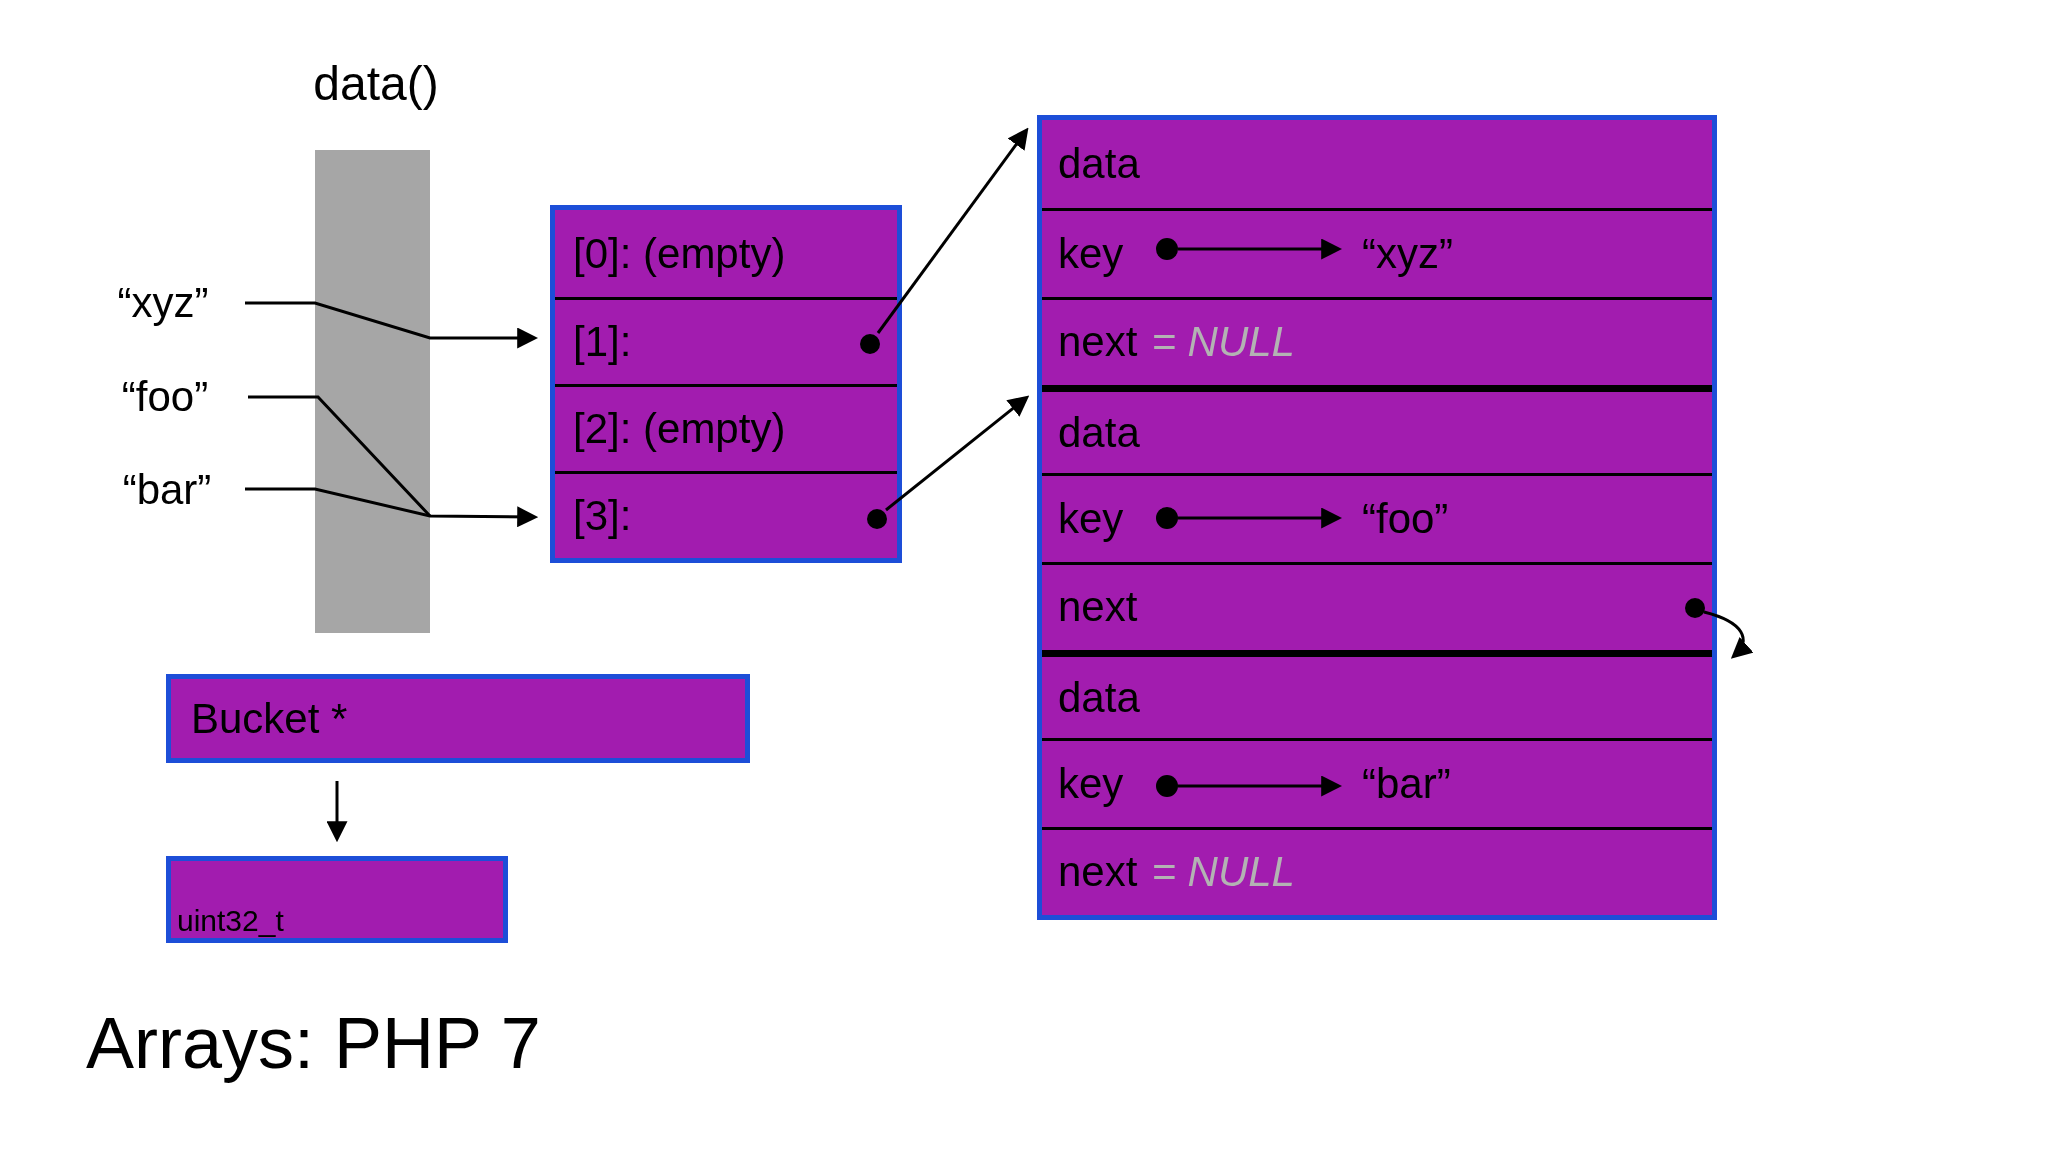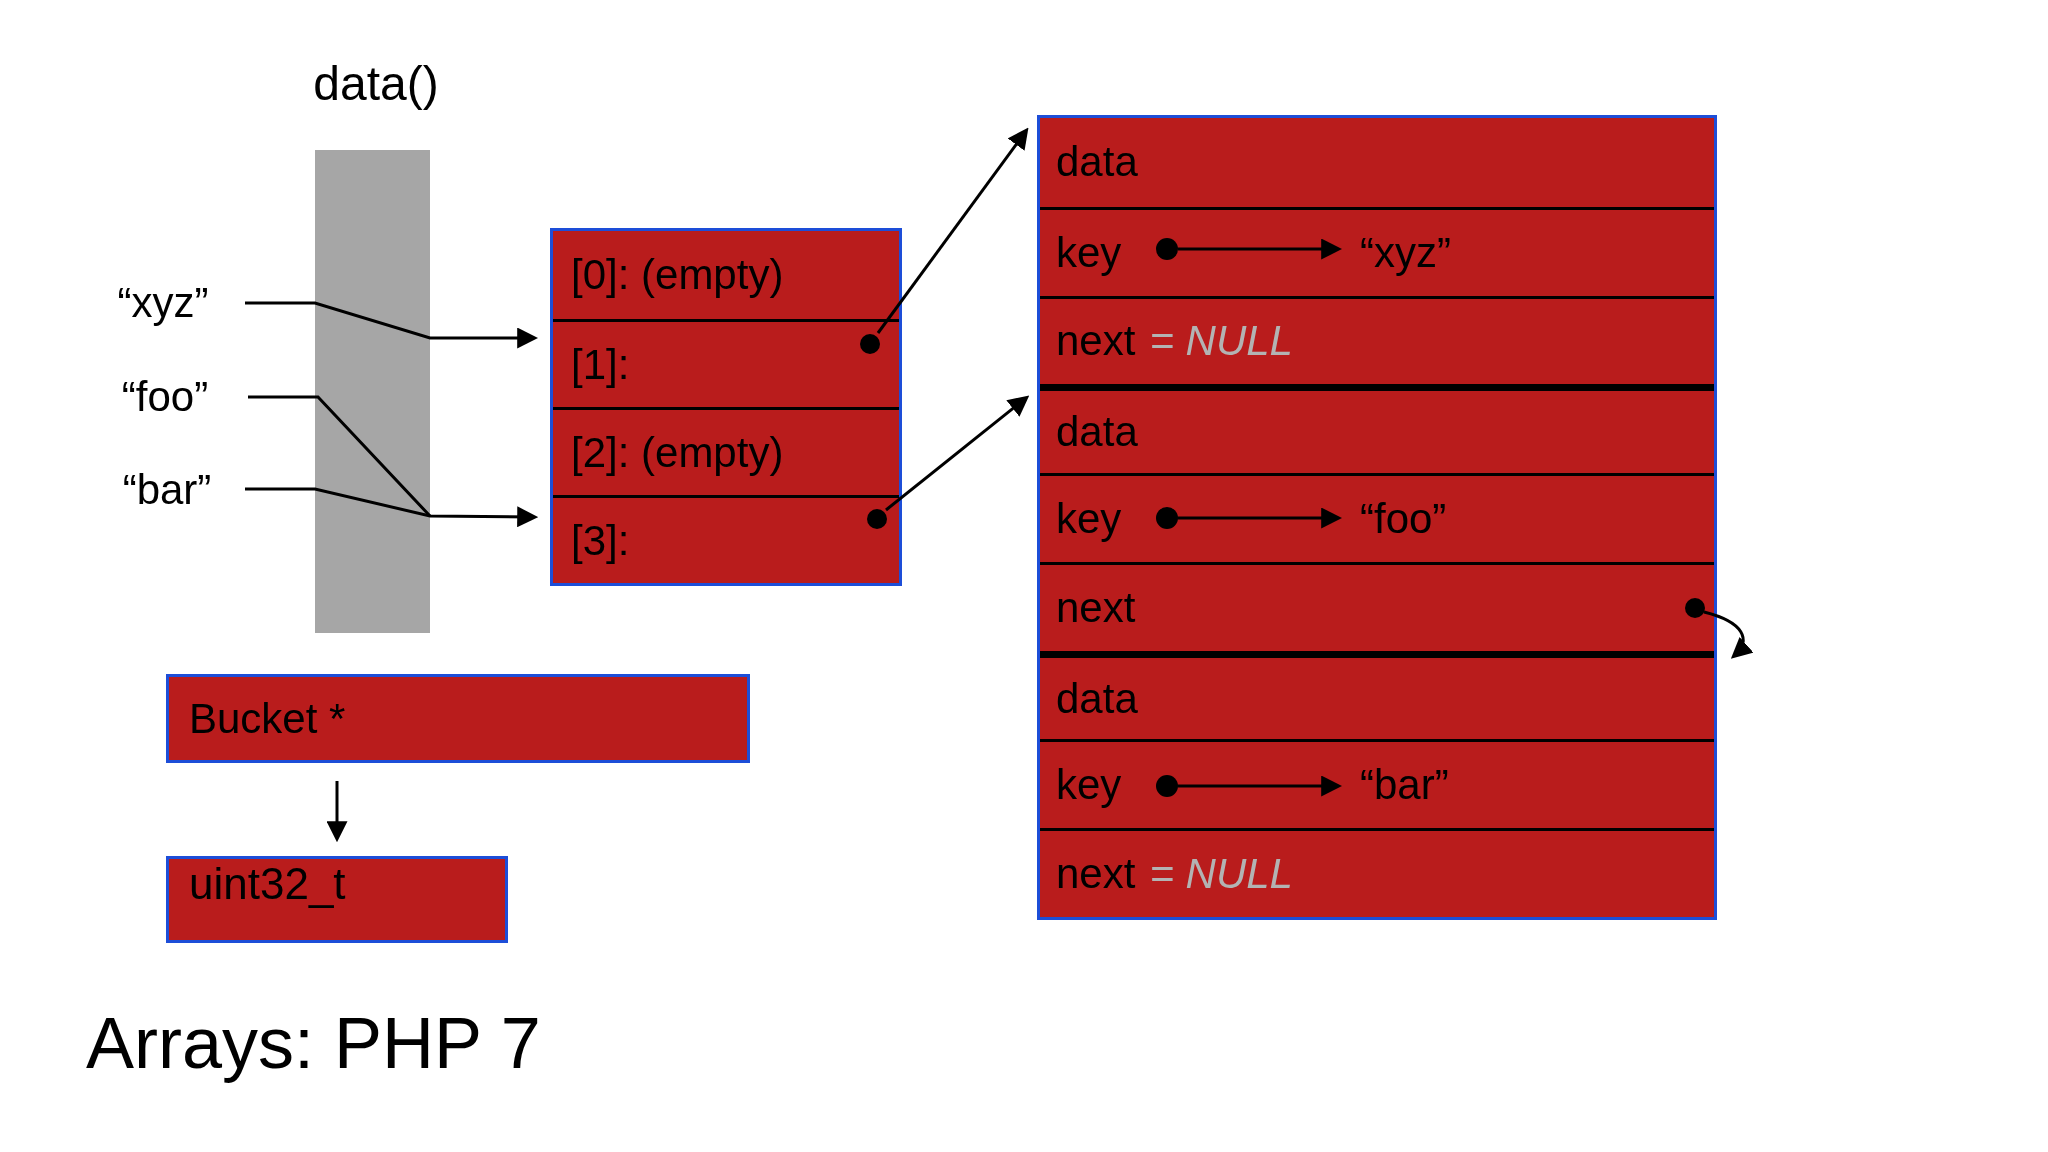--- a/index.html
+++ b/index.html
@@ -8,35 +8,35 @@
     font-family:"Liberation Sans", sans-serif;color:#000;
   }
   .abs{position:absolute;}
   #hash-label{left:276px;top:56px;width:200px;text-align:center;font-size:48px;}
   #hash-bar{left:315px;top:150px;width:115px;height:483px;}
   .key-label{width:170px;height:56px;line-height:56px;text-align:center;font-size:42px;}
   #key-xyz{left:78px;top:275px;}
   #key-foo{left:80px;top:369px;}
   #key-bar{left:82px;top:462px;}
 
-  .box{border:3px solid #1d4ed8;box-sizing:border-box;background:#b91c1c;}
+  .box{border:5px solid #1d4ed8;box-sizing:border-box;background:#a21caf;}
 
-  #slot-table{left:550px;top:205px;width:352px;height:358px;display:grid;grid-template-rows:repeat(4,1fr);margin-top:23px;}
+  #slot-table{left:550px;top:205px;width:352px;height:358px;display:grid;grid-template-rows:repeat(4,1fr);}
   #slot-table .row{display:flex;align-items:center;padding-left:18px;font-size:42px;box-sizing:border-box;}
   #slot-table .row + .row{border-top:3px solid #000;}
 
   #bucket-table{left:1037px;top:115px;width:680px;height:805px;display:grid;grid-template-rows:repeat(9,1fr);}
   #bucket-table .row{position:relative;display:flex;align-items:center;padding-left:16px;font-size:42px;box-sizing:border-box;}
   #bucket-table .row.sep{border-top:3px solid #000;text-align:right;}
   #bucket-table .row.thick{border-top:7px solid #000;}
   .key-value{position:absolute;left:320px;}
   .muted-val{margin-left:14px;font-style:italic;}
 
   #pointer-box{left:166px;top:674px;width:584px;height:89px;display:flex;align-items:center;padding-left:20px;font-size:42px;}
-  #uint-box{left:166px;top:856px;width:342px;height:87px;display:flex;align-items:flex-start;padding-left:20px;font-size:44px;}
+  #uint-box{left:166px;top:856px;width:342px;height:87px;display:flex;align-items:flex-end;padding-left:6px;font-size:30px;}
 
   #slide-title{left:86px;top:1002px;font-size:72px;}
 
   #overlay{position:absolute;left:0;top:0;pointer-events:none;}
 </style>
 </head>
 <body>
 
 <div id="stage">
 

